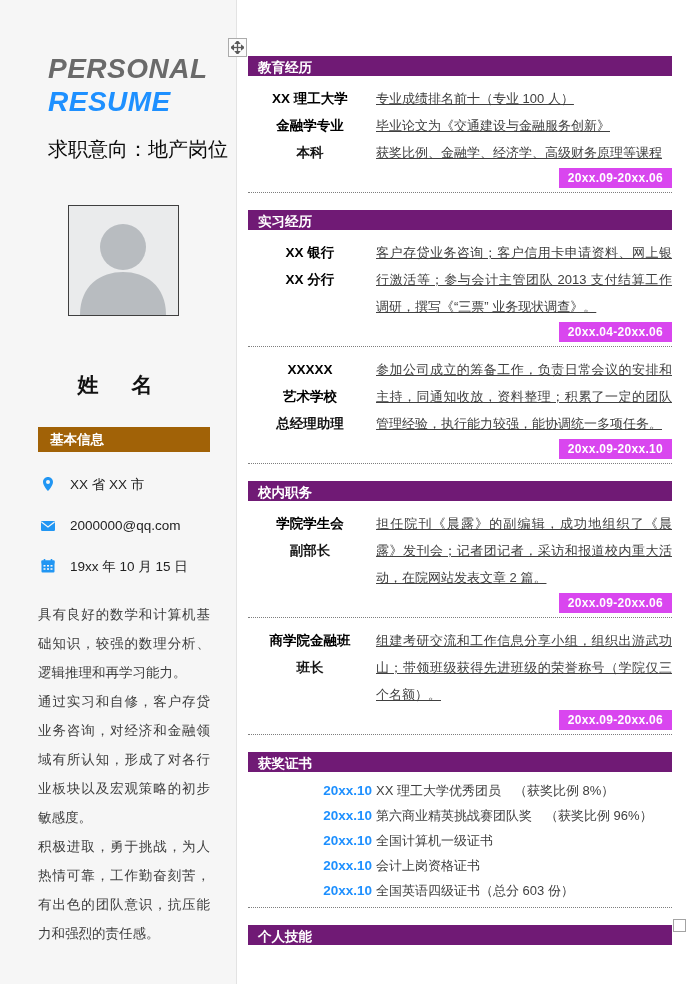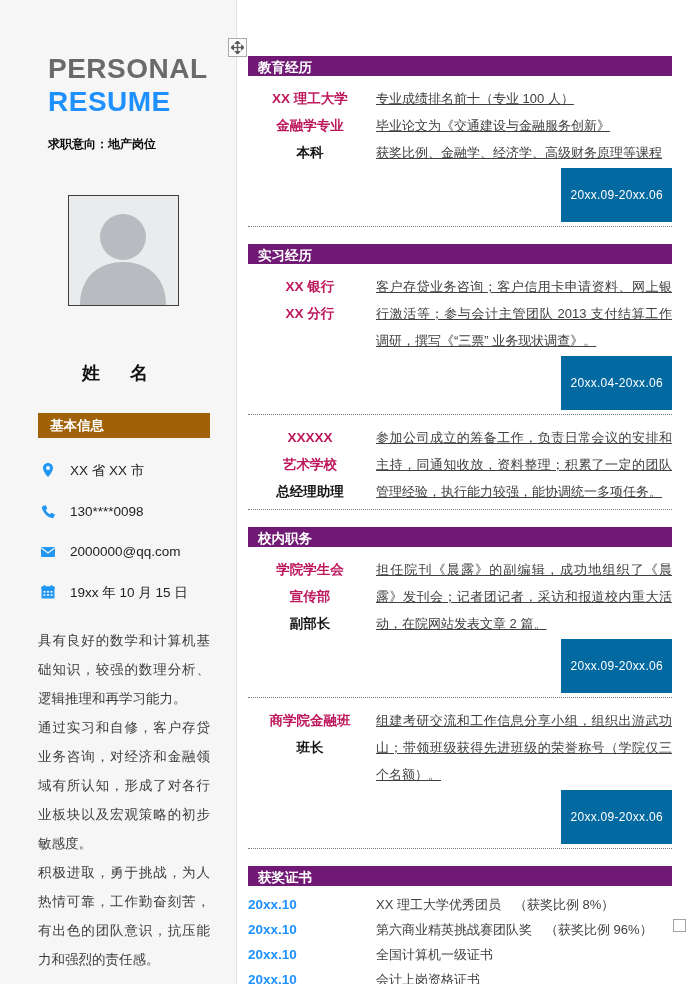--- a/index.html
+++ b/index.html
@@ -3,27 +3,27 @@
 <meta charset="utf-8">
 <style>
   * { margin:0; padding:0; box-sizing:border-box; }
   html,body { background:#ffffff; }
   body { font-family:"Liberation Sans","DejaVu Sans",sans-serif; }
   .page { position:relative; width:696px; height:984px; background:#ffffff; overflow:hidden; }
 
   
   .sidebar { position:absolute; left:0; top:0; width:237px; height:984px;
              background:#f6f6f6; border-right:1px solid #e3e3e3; }
-  .brand { margin:52px 0 0 48px; font-weight:bold; font-size:28px; letter-spacing:.5px; line-height:33px; }
+  .brand { margin:52px 0 0 48px; font-weight:bold; font-size:28px; letter-spacing:.5px; line-height:33px;font-style:italic; }
   .brand-line1 { color:#6a6a6a; }
   .brand-line2 { color:#1E90FF; }
-  .objective { margin:18px 0 12px 48px; font-size:12px; font-weight:bold; color:#0a0a0a; }
+  .objective { margin:18px 0 12px 48px; font-size:20px; font-weight:normal; color:#0a0a0a; }
   .photo { margin:42px 0 0 68px; width:111px; height:111px; background:#eaebec;
            border:1px solid #3f3f3f; overflow:hidden; }
-  .name { margin-top:55px; text-align:center; font-size:18px; font-weight:bold; color:#111; letter-spacing:6px; }
+  .name { margin-top:55px; text-align:center; font-size:21px; font-weight:bold; color:#111; letter-spacing:6px; }
   .side-sec-header { margin:28px 0 0 38px; width:172px; height:25px; line-height:25px;
                      background:#a16207; color:#ffffff; font-size:13.5px; font-weight:bold; padding-left:12px; }
   .info-list { list-style:none; margin:24px 0 0 40px; }
   .info-item { display:flex; margin-bottom:24px; }
   .info-icon { width:16px; height:16px; margin-right:14px; flex:none; }
   .info-text { font-size:13.5px; color:#222; }
   .self-eval { margin:14px 26px 0 38px; font-size:13.5px; line-height:29px; color:#3d3d3d; text-align:justify; }
 
   
   .move-handle { position:absolute; left:228px; top:38px; width:19px; height:19px;
@@ -31,32 +31,32 @@
   .anchor-box { position:absolute; left:673px; top:919px; width:13px; height:13px;
                 background:#ffffff; border:1px solid #a3a3a3; }
 
   
   .main { position:absolute; left:248px; top:56px; width:424px; }
   .section { margin-bottom:17px; }
   .sec-header { height:20px; line-height:24px; background:#701a75; color:#ffffff;
                 font-size:13.5px; font-weight:bold; padding-left:10px; }
   .entry { display:flex; margin-top:9px; }
   .entry-left { width:124px; flex:none; text-align:center; font-weight:bold; font-size:13.5px; line-height:27px; }
-  .entry-label { color:#be185d; }
+  .entry-label { color:#000000; }
   .entry-sub { color:#141414; }
   .entry-right { flex:1; font-size:13px; line-height:27px; color:#404040; text-align:justify; padding-left:4px;text-decoration:underline; }
   .date-row { text-align:right; margin-top:2px; }
-  .date-badge { display:inline-block; background:#0369a1; color:#ffffff; font-size:12px;
-                font-weight:normal; padding:20px 9px; letter-spacing:.3px; }
+  .date-badge { display:inline-block; background:#d946ef; color:#ffffff; font-size:12px;
+                font-weight:bold; padding:3px 9px; letter-spacing:.3px; }
   .dotted-div { border-bottom:1px dotted #7e7e7e; margin-top:4px; }
   .entry-block:not(:last-child) .dotted-div { margin-bottom:4px; }
 
   
   .award-row { display:flex; margin-top:1px; line-height:24px; }
-  .award-date { width:124px; flex:none; text-align:left; color:#1E90FF; font-weight:bold; font-size:13.5px; }
+  .award-date { width:124px; flex:none; text-align:right; color:#1E90FF; font-weight:bold; font-size:13.5px; }
   .award-text { flex:1; font-size:13px; color:#404040; padding-left:4px; }
   .awards-body { margin-top:7px; }
 </style>
 </head>
 <body>
 
 <div class="page">
 
   <aside class="sidebar">
     <div class="brand">
@@ -75,26 +75,20 @@
 
     <div class="name">姓　名</div>
 
     <div class="side-sec-header">基本信息</div>
     <ul class="info-list" id="info-list">
         <li class="info-item">
           <span class="info-icon"><svg width="16" height="16" viewBox="0 0 16 16">
               <path d="M8,1 C5.2,1 3,3.2 3,6 C3,9.8 8,15 8,15 C8,15 13,9.8 13,6 C13,3.2 10.8,1 8,1 Z M8,8 A2,2 0 1 1 8,4 A2,2 0 0 1 8,8 Z" fill="#2196F3"></path>
             </svg></span>
           <span class="info-text">XX 省 XX 市</span>
-        </li>
-        <li class="info-item">
-          <span class="info-icon"><svg width="16" height="16" viewBox="0 0 16 16">
-              <path d="M3.6,1.8 L5.8,1.2 L7.3,4.6 L5.8,6.1 C6.5,7.8 8.2,9.5 9.9,10.2 L11.4,8.7 L14.8,10.2 L14.2,12.4 C13.9,13.5 12.9,14.3 11.8,14 C7.2,12.9 3.1,8.8 2,4.2 C1.7,3.1 2.5,2.1 3.6,1.8 Z" fill="#2196F3"></path>
-            </svg></span>
-          <span class="info-text">130****0098</span>
         </li>
         <li class="info-item">
           <span class="info-icon"><svg width="16" height="16" viewBox="0 0 16 16">
               <rect x="1" y="3" width="14" height="10" rx="1.2" fill="#2196F3"></rect>
               <path d="M1.5,4 L8,9 L14.5,4" stroke="#f6f6f6" stroke-width="1.2" fill="none"></path>
             </svg></span>
           <span class="info-text">2000000@qq.com</span>
         </li>
         <li class="info-item">
           <span class="info-icon"><svg width="16" height="16" viewBox="0 0 16 16">
@@ -170,30 +164,30 @@
         </div>
         <div class="entry-block">
           <div class="entry">
             <div class="entry-left">
               <div class="entry-label">XXXXX</div>
               <div class="entry-label">艺术学校</div>
               <div class="entry-sub">总经理助理</div>
             </div>
             <div class="entry-right">参加公司成立的筹备工作，负责日常会议的安排和主持，同通知收放，资料整理；积累了一定的团队管理经验，执行能力较强，能协调统一多项任务。</div>
           </div>
+          <div class="date-row"><span class="date-badge">20xx.09-20xx.10</span></div>
           <div class="dotted-div"></div>
         </div>
       </section>
       <section class="section">
         <div class="sec-header">校内职务</div>
         <div class="entry-block">
           <div class="entry">
             <div class="entry-left">
               <div class="entry-label">学院学生会</div>
-              <div class="entry-label">宣传部</div>
               <div class="entry-sub">副部长</div>
             </div>
             <div class="entry-right">担任院刊《晨露》的副编辑，成功地组织了《晨露》发刊会；记者团记者，采访和报道校内重大活动，在院网站发表文章 2 篇。</div>
           </div>
           <div class="date-row"><span class="date-badge">20xx.09-20xx.06</span></div>
           <div class="dotted-div"></div>
         </div>
         <div class="entry-block">
           <div class="entry">
             <div class="entry-left">

